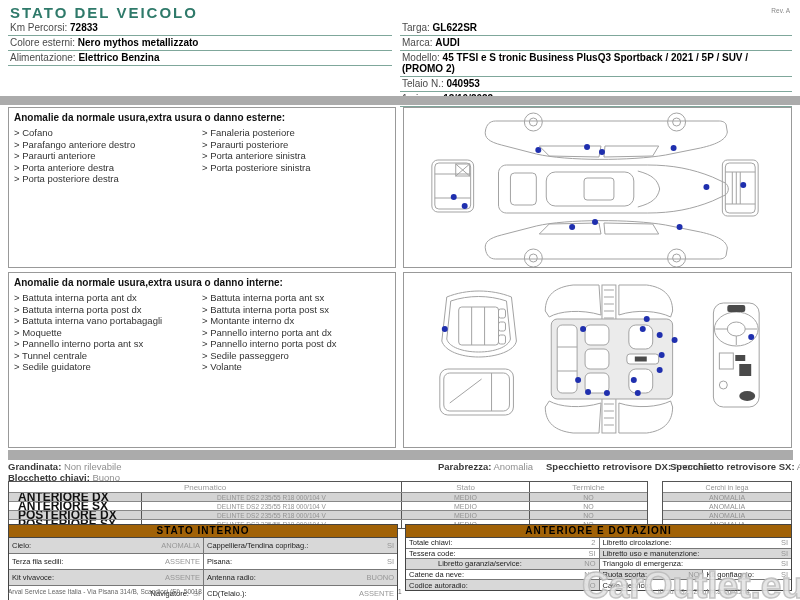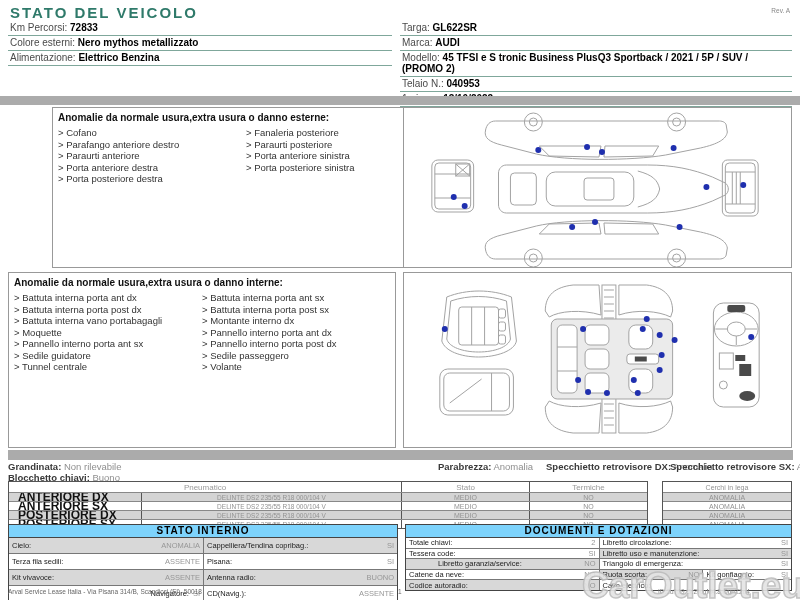--- a/index.html
+++ b/index.html
@@ -15,21 +15,21 @@
   .fields-right{left:400px;top:21px;width:392px;}
   .field{border-bottom:1px solid #7FA79B;padding:1px 2px 2px;font-size:10px;line-height:11px;color:#4a4a4a;}
   .field b{color:#000;}
 
   .band{left:0;width:800px;background:#ABABAB;}
   .band1{top:96px;height:9px;}
   .band2{top:450px;height:10px;left:8px;width:785px;}
 
   
   .box{border:1px solid #999;background:#fff;box-sizing:border-box;}
-  .box-ext-anom{left:8px;top:107px;width:388px;height:161px;margin-left:44px;}
+  .box-ext-anom{left:8px;top:107px;width:388px;height:161px;}
   .box-ext-diag{left:403px;top:107px;width:389px;height:161px;}
   .box-int-anom{left:8px;top:272px;width:388px;height:176px;}
   .box-int-diag{left:403px;top:272px;width:389px;height:176px;}
   .anom-title{font-weight:bold;font-size:10px;padding:4px 5px 3px;color:#111;}
   .anom-cols{display:flex;padding:1px 5px;}
   .anom-col{width:50%;box-sizing:border-box;padding-right:14px;}
   .anom-item{font-size:9.5px;line-height:11.5px;color:#333;}
   .diag-svg{width:100%;height:100%;display:block;}
 
   
@@ -50,21 +50,21 @@
   .tc-pos{width:132px;font-size:12px;font-weight:bold;color:#111;padding-left:9px;}
   .tc-spec{width:260px;font-size:6.5px;color:#939393;border-left:1px solid #555;}
   .tc-stato{width:128px;font-size:7px;color:#939393;border-left:1px solid #555;}
   .tc-term{width:118px;font-size:7px;color:#939393;border-left:1px solid #555;}
   .tc-full{width:100%;font-size:7px;color:#939393;}
 
   
   .btable{box-sizing:border-box;border:1px solid #444;background:#fff;}
   .btable-left{left:8px;top:524px;width:390px;}
   .btable-right{left:405px;top:524px;width:387px;}
-  .bt-head{background:#7dd3fc;border-bottom:1px solid #444;text-align:center;
+  .bt-head{background:#a16207;border-bottom:1px solid #444;text-align:center;
            font-weight:bold;font-size:10px;letter-spacing:1px;color:#000;height:12px;line-height:12px;}
   .brow{display:flex;border-top:1px solid #777;}
   .brow:first-of-type{border-top:none;}
   .kv{display:flex;justify-content:space-between;align-items:center;box-sizing:border-box;
       padding:0 3px;height:15px;overflow:hidden;white-space:nowrap;}
   .btable-right .kv{height:9.6px;}
   .kv+.kv{border-left:1px solid #777;}
   .kv.stripe{background:#D8D8D8;}
   .kv-label{font-size:7.5px;color:#222;}
   .kv-value{font-size:7.5px;color:#979797;padding-left:4px;}
@@ -190,22 +190,22 @@
 
   <div class="abs box box-int-anom">
     <div class="anom-title">Anomalie da normale usura,extra usura o danno interne:</div>
     <div class="anom-cols">
         <div class="anom-col">
           <div class="anom-item">&gt; Battuta interna porta ant dx</div>
           <div class="anom-item">&gt; Battuta interna porta post dx</div>
           <div class="anom-item">&gt; Battuta interna vano portabagagli</div>
           <div class="anom-item">&gt; Moquette</div>
           <div class="anom-item">&gt; Pannello interno porta ant sx</div>
+          <div class="anom-item">&gt; Tunnel centrale</div>
           <div class="anom-item">&gt; Sedile guidatore</div>
-          <div class="anom-item">&gt; Tunnel centrale</div>
         </div>
         <div class="anom-col">
           <div class="anom-item">&gt; Battuta interna porta ant sx</div>
           <div class="anom-item">&gt; Battuta interna porta post sx</div>
           <div class="anom-item">&gt; Montante interno dx</div>
           <div class="anom-item">&gt; Pannello interno porta ant dx</div>
           <div class="anom-item">&gt; Pannello interno porta post dx</div>
           <div class="anom-item">&gt; Sedile passeggero</div>
           <div class="anom-item">&gt; Volante</div>
         </div>
@@ -387,29 +387,29 @@
             <span class="kv-label">Antenna radio:</span>
             <span class="kv-value">BUONO</span>
           </div>
         </div>
         <div class="brow">
           <div class="kv" style="width: 50%; justify-content: flex-end;">
             <span class="kv-label">Navigatore:</span>
             <span class="kv-value">SI</span>
           </div>
           <div class="kv" style="width: 50%;">
-            <span class="kv-label">CD(Navig.):</span>
+            <span class="kv-label">CD(Telaio.):</span>
             <span class="kv-value">ASSENTE</span>
           </div>
         </div>
       </div>
   </div>
 
   <div class="abs btable btable-right">
-    <div class="bt-head">DOCUMENTI E DOTAZIONI</div>
+    <div class="bt-head">ANTERIORE E DOTAZIONI</div>
     <div>
         <div class="brow">
           <div class="kv" style="width: 50%;">
             <span class="kv-label">Totale chiavi:</span>
             <span class="kv-value">2</span>
           </div>
           <div class="kv" style="width: 50%;">
             <span class="kv-label">Libretto circolazione:</span>
             <span class="kv-value">SI</span>
           </div>

